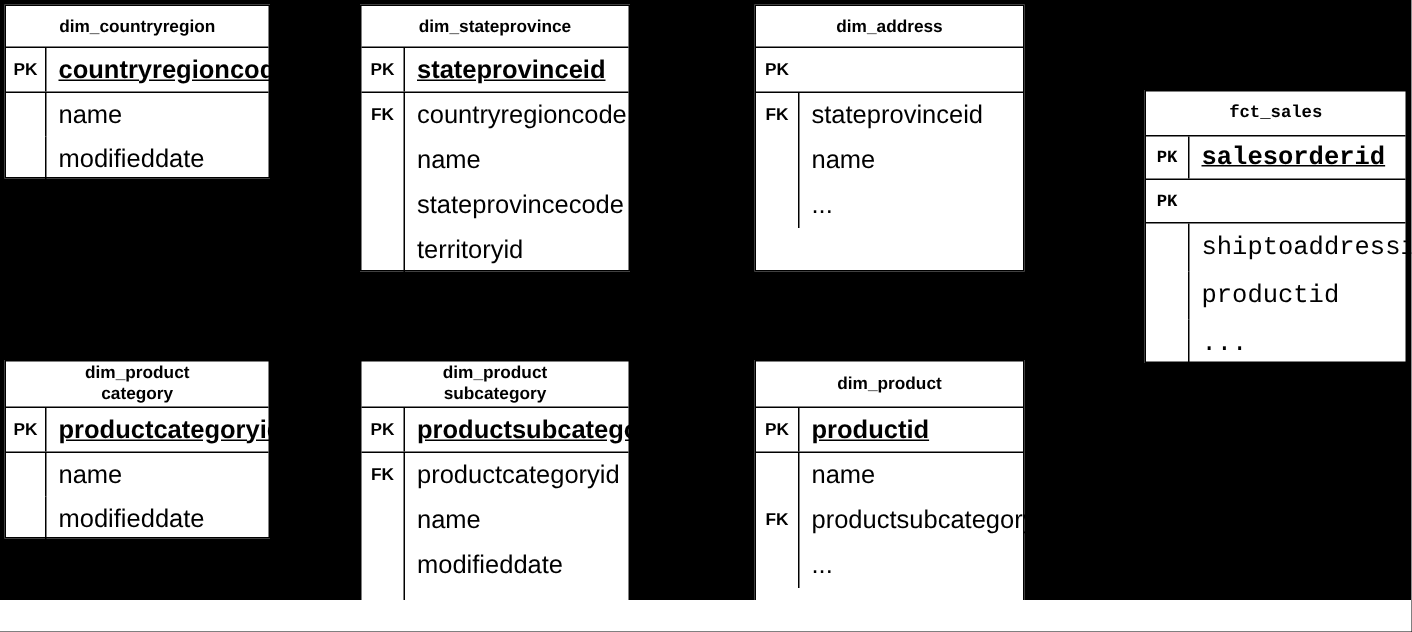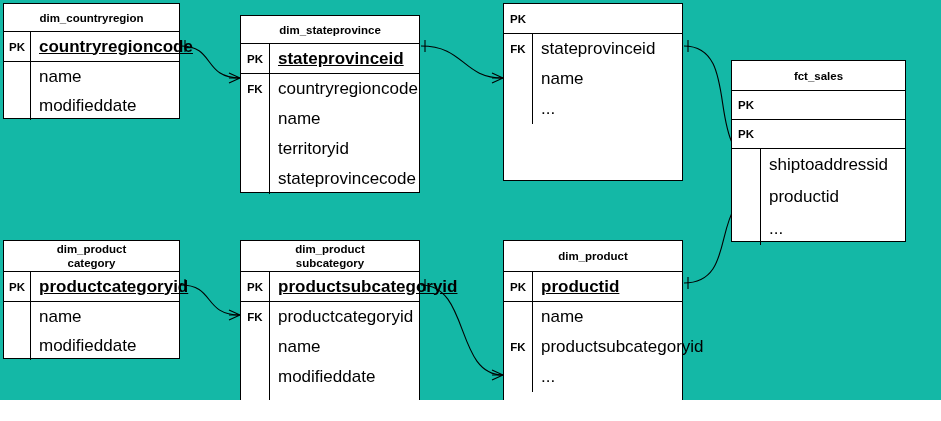--- a/index.html
+++ b/index.html
@@ -8,21 +8,21 @@
     background: #ffffff;
   }
   body {
     font-family: "Liberation Sans", sans-serif;
     color: #000000;
   }
   #canvas {
     position: relative;
     width: 941px;
     height: 400px;
-    background: #14b8a6;
+    background: #000000;
     overflow: hidden;
   }
   .edge-layer {
     position: absolute;
     left: 0;
     top: 0;
     width: 941px;
     height: 421px;
     pointer-events: none;
   }
@@ -139,73 +139,75 @@
           <div class="attr-row" style="height: 29px;">
             <div class="key-cell" style="width: 26px;"></div>
             <div class="name-cell">name</div>
           </div>
           <div class="attr-row" style="height: 29px;">
             <div class="key-cell" style="width: 26px;"></div>
             <div class="name-cell">modifieddate</div>
           </div>
         </div>
       </div>
-      <div class="entity" style="left: 240px; top: 3px; width: 180px; height: 178px; margin-top: 12px;">
+      <div class="entity" style="left: 240px; top: 3px; width: 180px; height: 178px;">
         <div class="entity-title" style="height: 28px;">dim_stateprovince</div>
         <div class="rowgroup">
           <div class="attr-row" style="height: 29px;">
             <div class="key-cell" style="width: 28px;">PK</div>
             <div class="name-cell pk">stateprovinceid</div>
           </div>
         </div>
         <div class="rowgroup last">
           <div class="attr-row" style="height: 30px;">
             <div class="key-cell" style="width: 28px;">FK</div>
             <div class="name-cell">countryregioncode</div>
           </div>
           <div class="attr-row" style="height: 30px;">
             <div class="key-cell" style="width: 28px;"></div>
             <div class="name-cell">name</div>
           </div>
           <div class="attr-row" style="height: 30px;">
             <div class="key-cell" style="width: 28px;"></div>
+            <div class="name-cell">stateprovincecode</div>
+          </div>
+          <div class="attr-row" style="height: 30px;">
+            <div class="key-cell" style="width: 28px;"></div>
             <div class="name-cell">territoryid</div>
           </div>
-          <div class="attr-row" style="height: 30px;">
-            <div class="key-cell" style="width: 28px;"></div>
-            <div class="name-cell">stateprovincecode</div>
-          </div>
         </div>
       </div>
       <div class="entity" style="left: 503px; top: 3px; width: 180px; height: 178px;">
+        <div class="entity-title" style="height: 28px;">dim_address</div>
         <div class="rowgroup">
           <div class="attr-row" style="height: 29px;">
             <div class="key-cell" style="width: 28px;">PK</div>
           </div>
         </div>
         <div class="rowgroup last">
           <div class="attr-row" style="height: 30px;">
             <div class="key-cell" style="width: 28px;">FK</div>
             <div class="name-cell">stateprovinceid</div>
           </div>
           <div class="attr-row" style="height: 30px;">
             <div class="key-cell" style="width: 28px;"></div>
             <div class="name-cell">name</div>
           </div>
           <div class="attr-row" style="height: 30px;">
             <div class="key-cell" style="width: 28px;"></div>
             <div class="name-cell">...</div>
           </div>
         </div>
       </div>
-      <div class="entity" style="left: 731px; top: 60px; width: 175px; height: 182px;">
+      <div class="entity" style="left: 763px; top: 60px; width: 175px; height: 182px; font-family: Liberation Mono, monospace;">
         <div class="entity-title" style="height: 30px;">fct_sales</div>
         <div class="rowgroup">
           <div class="attr-row" style="height: 28px;">
             <div class="key-cell" style="width: 28px;">PK</div>
+            <div class="name-cell pk">salesorderid</div>
           </div>
         </div>
         <div class="rowgroup">
           <div class="attr-row" style="height: 28px;">
             <div class="key-cell" style="width: 28px;">PK</div>
           </div>
         </div>
         <div class="rowgroup last">
           <div class="attr-row" style="height: 32px;">
             <div class="key-cell" style="width: 28px;"></div>

